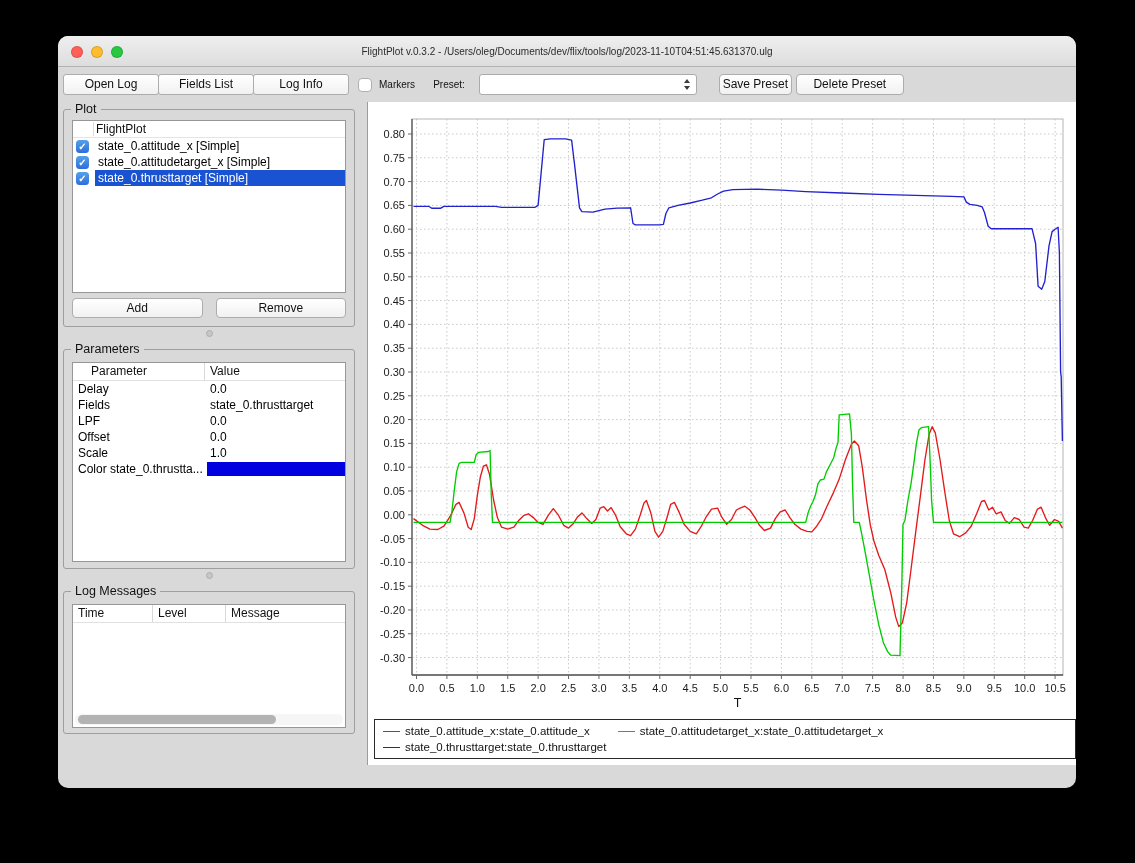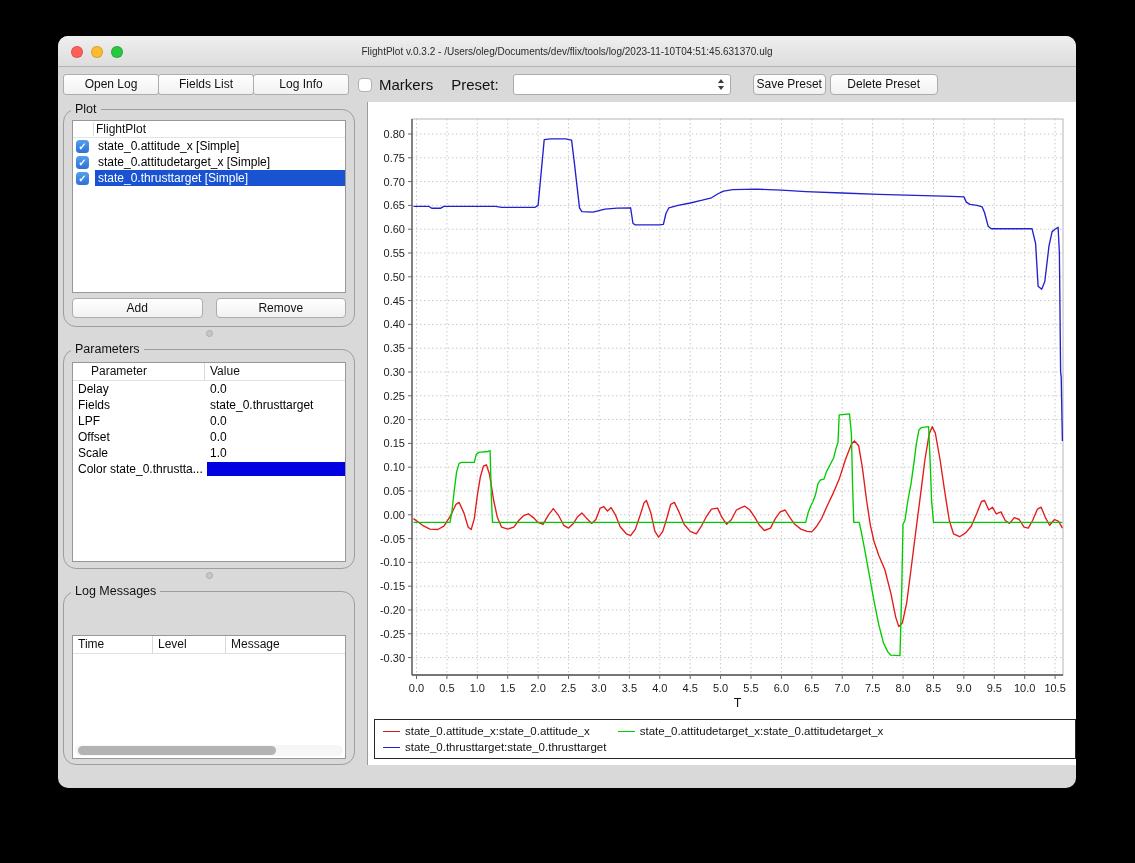--- a/index.html
+++ b/index.html
@@ -17,37 +17,37 @@
   .light { width:12px; height:12px; border-radius:50%; border:0.5px solid rgba(0,0,0,.15); }
   .title { font-size:10px; font-weight:normal; color:#2b2b2b; }
 
   
   .toolbar { display:flex; align-items:center; margin:7px 5px 0 5px; height:21px; }
   .btn { height:21px; line-height:19px; text-align:center; font-size:12px; color:#111;
     background:linear-gradient(#ffffff,#f1f1f1); border:1px solid #adadad; border-radius:4px;
     cursor:default; white-space:nowrap; }
   .seg { width:96px; margin-right:-1px; border-radius:3px; }
   .cb-plain { width:14px; height:14px; background:#fff; border:1px solid #b0b0b0; border-radius:4px; margin-left:10px; }
-  .lbl { font-size:15px; color:#111; }
+  .lbl { font-size:10px; color:#111; }
   .markers-lbl { margin-left:7px; }
   .preset-lbl { margin-left:18px; }
   .combo { position:relative; margin-left:14px; width:218px; height:21px; background:#fff;
     border:1px solid #ababab; border-radius:3px; }
   .stepper { position:absolute; right:3px; top:2px; width:12px; height:15px; display:flex;
     flex-direction:column; align-items:center; justify-content:center; gap:3px; }
   .tri-up { width:0; height:0; border-left:3.5px solid transparent; border-right:3.5px solid transparent; border-bottom:4.5px solid #3c3c3c; }
   .tri-dn { width:0; height:0; border-left:3.5px solid transparent; border-right:3.5px solid transparent; border-top:4.5px solid #3c3c3c; }
   .save-btn { margin-left:22px; width:73px; }
   .del-btn { margin-left:4px; width:108px; }
 
   
   .content { display:flex; margin-top:7px; padding:0 5px; align-items:flex-start; }
   .left-col { width:292px; flex:none; }
 
-  .group { position:relative; border:1px solid #9e9e9e; border-radius:13px; }
+  .group { position:relative; border:1px solid #9e9e9e; border-radius:3px; }
   .group-title { position:absolute; top:-8px; left:7px; padding:0 4px; background:#d9d9d9;
     font-size:12.5px; color:#111; }
   .g-plot { margin-top:7px; padding:10px 8px 8px 8px; }
   .g-params { margin-top:10px; padding:12px 8px 6px 8px; }
   .g-log { margin-top:10px; padding:12px 8px 5px 8px; }
   .splitter { height:12px; display:flex; align-items:center; justify-content:center; }
   .dot { width:7px; height:7px; border-radius:50%; background:#c6c6c6; border:1px solid #aeaeae; }
 
   
   .list { height:173px; background:#fff; border:1px solid #979797; overflow:hidden; font-size:12px; }
@@ -67,21 +67,21 @@
   .ptable { height:200px; background:#fff; border:1px solid #979797; font-size:12px; overflow:hidden; }
   .thead { height:18px; line-height:17px; display:flex; border-bottom:1px solid #e0e0e0; color:#111; }
   .thead .c1 { width:132px; padding-left:18px; border-right:1px solid #d8d8d8; }
   .thead .c2 { padding-left:5px; flex:1; }
   .p-row { height:16px; line-height:16px; display:flex; }
   .p-name { width:132px; padding-left:5px; white-space:nowrap; overflow:hidden; flex:none; }
   .p-val { padding-left:5px; white-space:nowrap; overflow:hidden; flex:1; }
   .swatch { width:140px; height:14px; margin:1px 0 0 2px; }
 
   
-  .ltable { position:relative; height:124px; background:#fff; border:1px solid #979797; font-size:12px; overflow:hidden;margin-top:31px; }
+  .ltable { position:relative; height:124px; background:#fff; border:1px solid #979797; font-size:12px; overflow:hidden; }
   .lhead { height:18px; line-height:17px; display:flex; border-bottom:1px solid #e0e0e0; color:#111; }
   .lhead .lc { padding-left:5px; border-right:1px solid #d8d8d8; }
   .lhead .lc:last-child { border-right:none; flex:1; }
   .lc-time { width:80px; } .lc-level { width:73px; }
   .hscroll { position:absolute; left:2px; right:2px; bottom:2px; height:11px; border-radius:6px; background:#f6f6f6; }
   .hthumb { position:absolute; left:3px; top:1px; width:198px; height:9px; border-radius:4.5px; background:#b3b3b3; }
 
   
   .chart-col { margin-left:12px; width:711px; height:663px; background:#fff; border-left:1px solid #9c9c9c; flex:none; }
   svg { display:block; }

